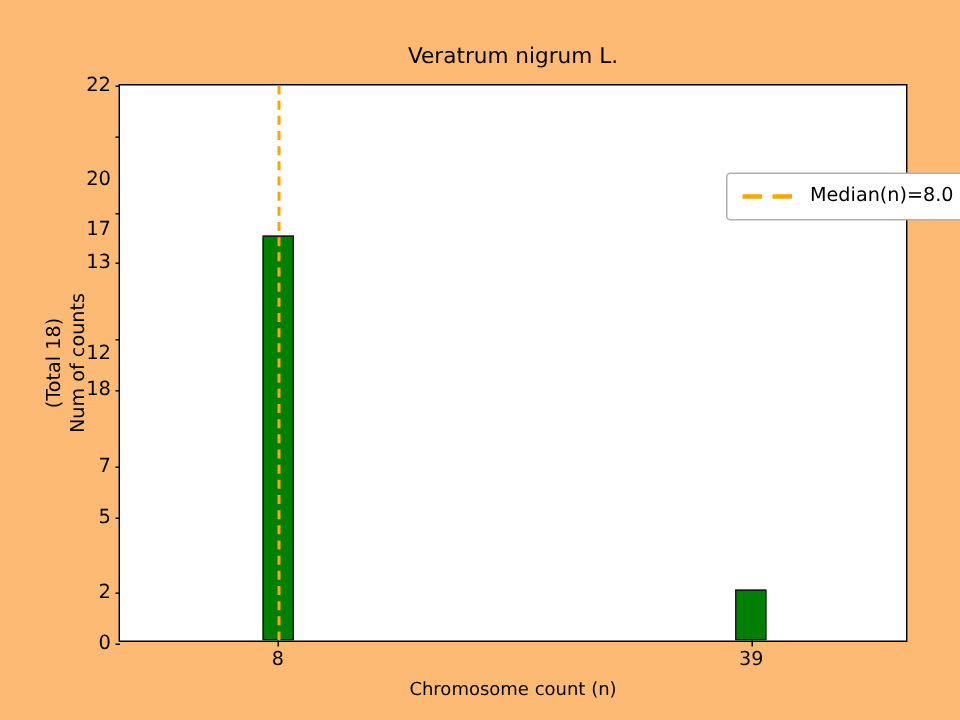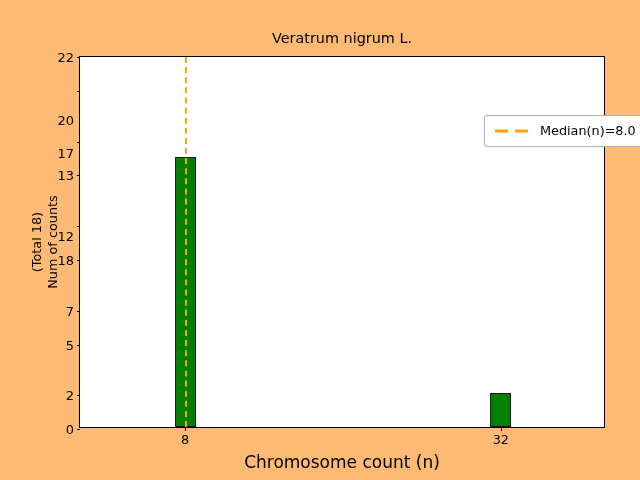--- a/index.html
+++ b/index.html
@@ -99,21 +99,21 @@
     white-space: nowrap;
     line-height: 1;
   }
   
   #xlabel {
     position: absolute;
     left: 79px;
     top: 452px;
     width: 526px;
     text-align: center;
-    font-size: 17px;
+    font-size: 12px;
     white-space: nowrap;
   }
   #ylabel {
     position: absolute;
     left: 0;
     top: 0;
     width: 372px;
     height: 38px;
     transform-origin: 0 0;
     transform: translate(26px, 428px) rotate(-90deg);
@@ -212,21 +212,21 @@
     <div class="ytick-mark" style="top:33.8px;"></div>
     <div class="ytick-label" style="top:33.8px;margin-top:29px;">20</div>
 
     <div class="ytick-mark" style="top:0px;"></div>
     <div class="ytick-label" style="top:0px;">22</div>
 
     <div class="xtick-mark" style="left:105.2px;"></div>
     <div class="xtick-label" style="left:105.2px;">8</div>
 
     <div class="xtick-mark" style="left:420.8px;"></div>
-    <div class="xtick-label" style="left:420.8px;">32</div>
+    <div class="xtick-label" style="left:420.8px;">39</div>
 
     <div id="legend">
       <div class="legend-row">
         <span class="legend-handle">
           <span class="dashseg a"></span>
             <span class="dashseg b"></span>
         </span>
         <span class="legend-text">Median(n)=8.0</span>
       </div>
     </div>

